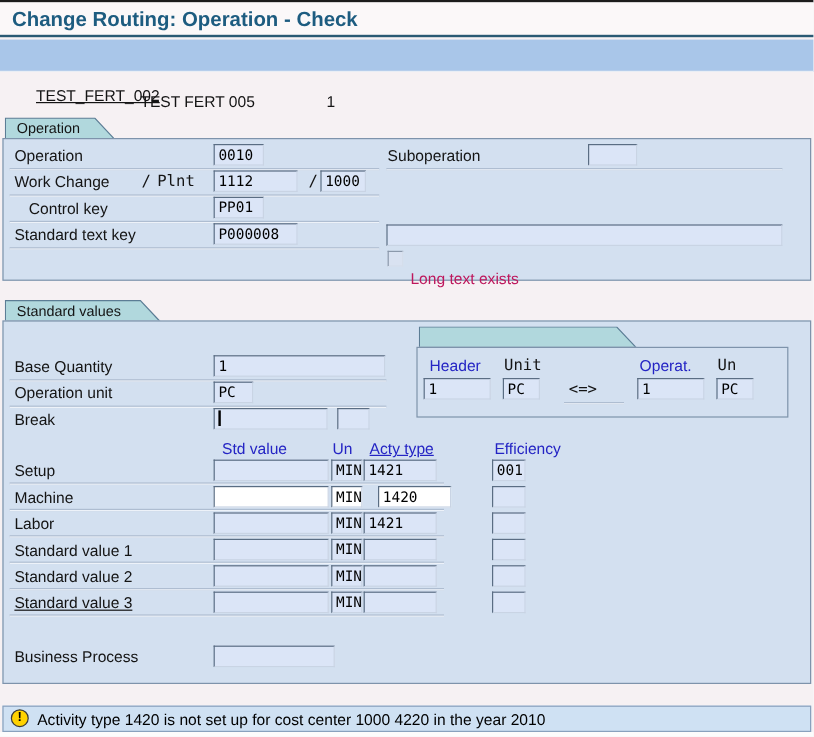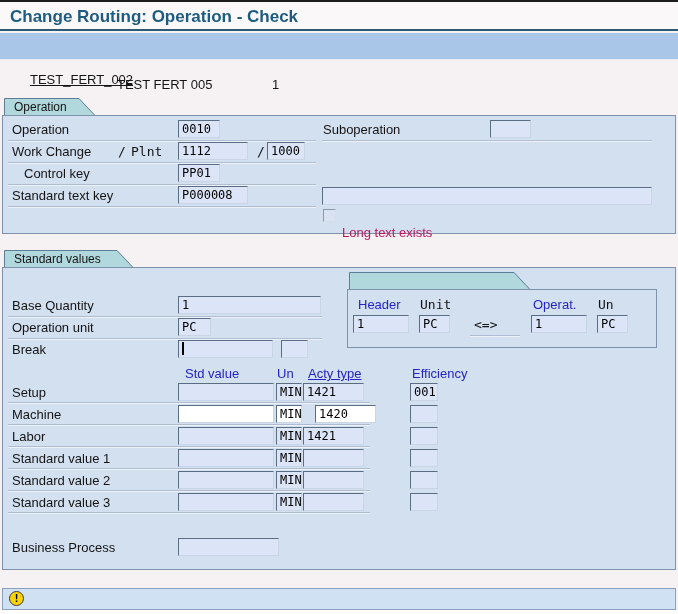--- a/index.html
+++ b/index.html
@@ -172,28 +172,29 @@
   <div class="fld" style="left:410px;top:449px;width:28px;"></div>
   <div class="sep" style="left:8px;top:468px;width:362px;"></div>
 
   <span class="lbl" style="left:12px;top:473px;">Standard value 2</span>
   <div class="fld" style="left:178px;top:471px;width:96px;"></div>
   <div class="fld" style="left:276px;top:471px;width:26px;">MIN</div>
   <div class="fld" style="left:303px;top:471px;width:61px;"></div>
   <div class="fld" style="left:410px;top:471px;width:28px;"></div>
   <div class="sep" style="left:8px;top:490px;width:362px;"></div>
 
-  <span class="lbl" style="left:12px;top:495px;">Standard value 3</span>
+  <span class="lbl" style="left:12px;top:495px;text-decoration:underline;">Standard value 3</span>
   <div class="fld" style="left:178px;top:493px;width:96px;"></div>
   <div class="fld" style="left:276px;top:493px;width:26px;">MIN</div>
   <div class="fld" style="left:303px;top:493px;width:61px;"></div>
   <div class="fld" style="left:410px;top:493px;width:28px;"></div>
   <div class="sep" style="left:8px;top:512px;width:362px;"></div>
 
   <span class="lbl" style="left:12px;top:540px;">Business Process</span>
   <div class="fld" style="left:178px;top:538px;width:101px;"></div>
 
   <div class="statusbar">
     <span class="warnicon">!</span>
+    <span class="statusmsg">Activity type 1420 is not set up for cost center 1000 4220 in the year 2010</span>
   </div>
   <div class="bottomgap"></div>
 
 </div>
 
 </body></html>

